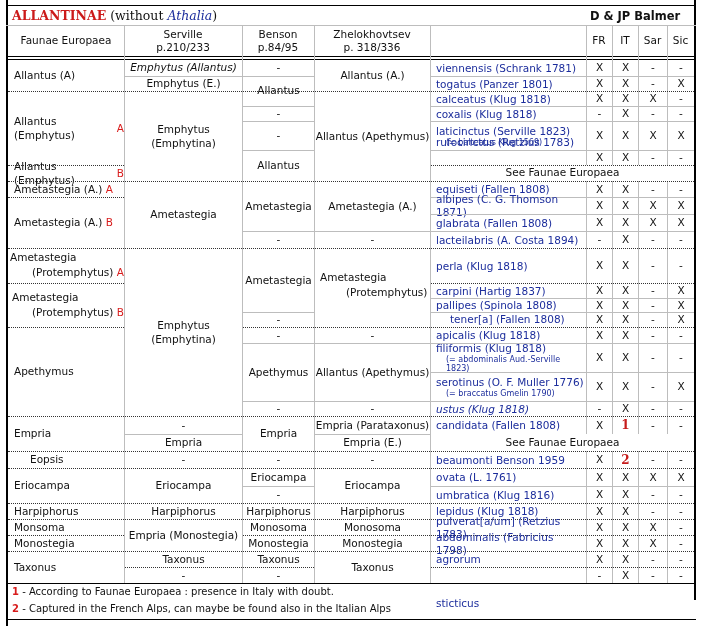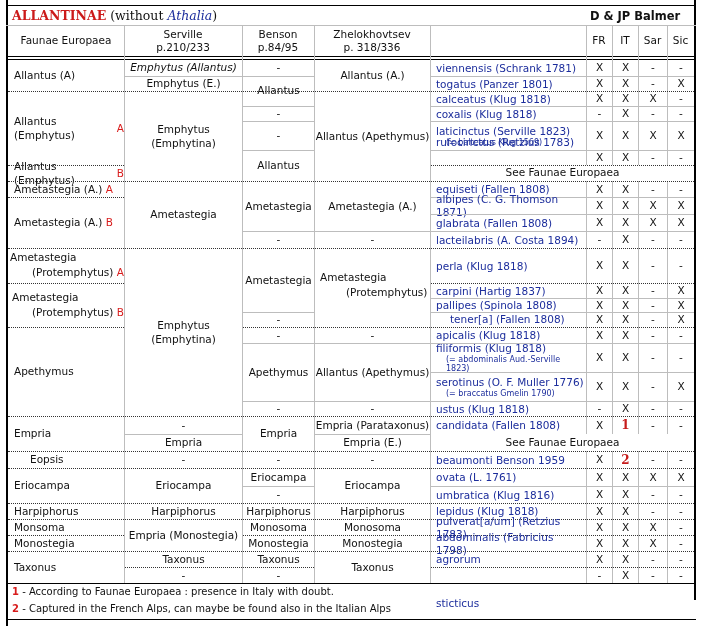--- a/index.html
+++ b/index.html
@@ -354,21 +354,21 @@
         <span class="sp">serotinus (O. F. Muller 1776)</span>
         <span class="syn">(= braccatus Gmelin 1790)</span>
       </div>
       <div class="abs c" style="left: 587px; top: 373px; width: 25px; height: 28px;">X</div>
       <div class="abs c" style="left: 613px; top: 373px; width: 25px; height: 28px;">X</div>
       <div class="abs c" style="left: 639px; top: 373px; width: 28px; height: 28px;">-</div>
       <div class="abs c" style="left: 668px; top: 373px; width: 26px; height: 28px;">X</div>
       <div class="abs gl" style="left: 431px; top: 401px; width: 263px; height: 1px;"></div>
     </div>
     <div>
-      <div class="abs" style="left: 431px; top: 402px; width: 155px; height: 14px; padding-left: 5px; display: flex; flex-direction: column; justify-content: center; line-height: 1.2;">
+      <div class="abs" style="left: 431px; top: 402px; width: 155px; height: 14px; padding-left: 5px; display: flex; flex-direction: column; justify-content: center; line-height: 1.2; font-style: italic;">
         <span class="sp">ustus (Klug 1818)</span>
       </div>
       <div class="abs c" style="left: 587px; top: 402px; width: 25px; height: 14px;">-</div>
       <div class="abs c" style="left: 613px; top: 402px; width: 25px; height: 14px;">X</div>
       <div class="abs c" style="left: 639px; top: 402px; width: 28px; height: 14px;">-</div>
       <div class="abs c" style="left: 668px; top: 402px; width: 26px; height: 14px;">-</div>
       <div class="abs dl" style="left: 431px; top: 416px; width: 263px;"></div>
     </div>
     <div>
       <div class="abs" style="left: 431px; top: 417px; width: 155px; height: 17px; padding-left: 5px; display: flex; flex-direction: column; justify-content: center; line-height: 1.2;">

